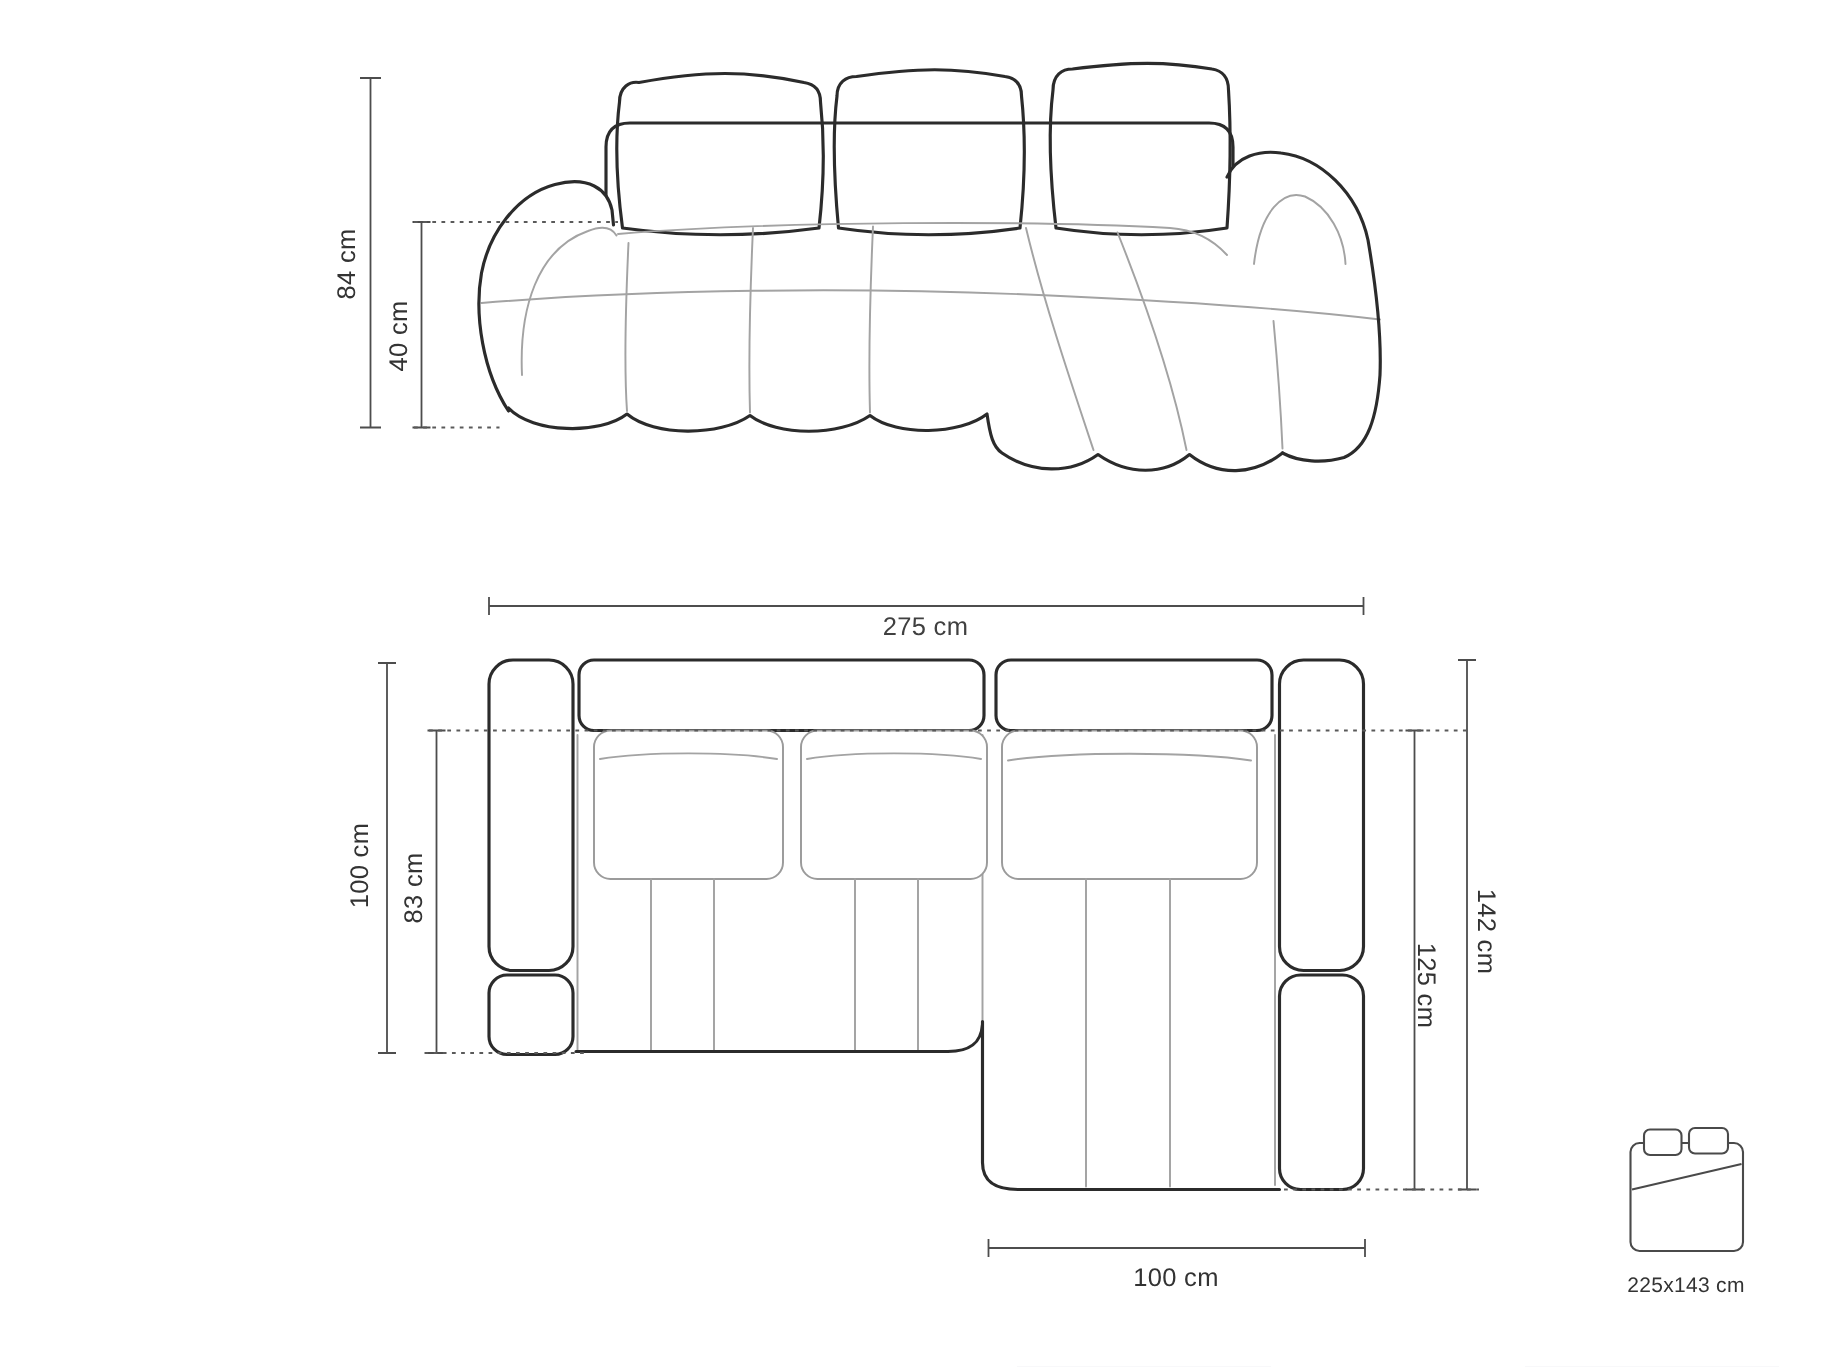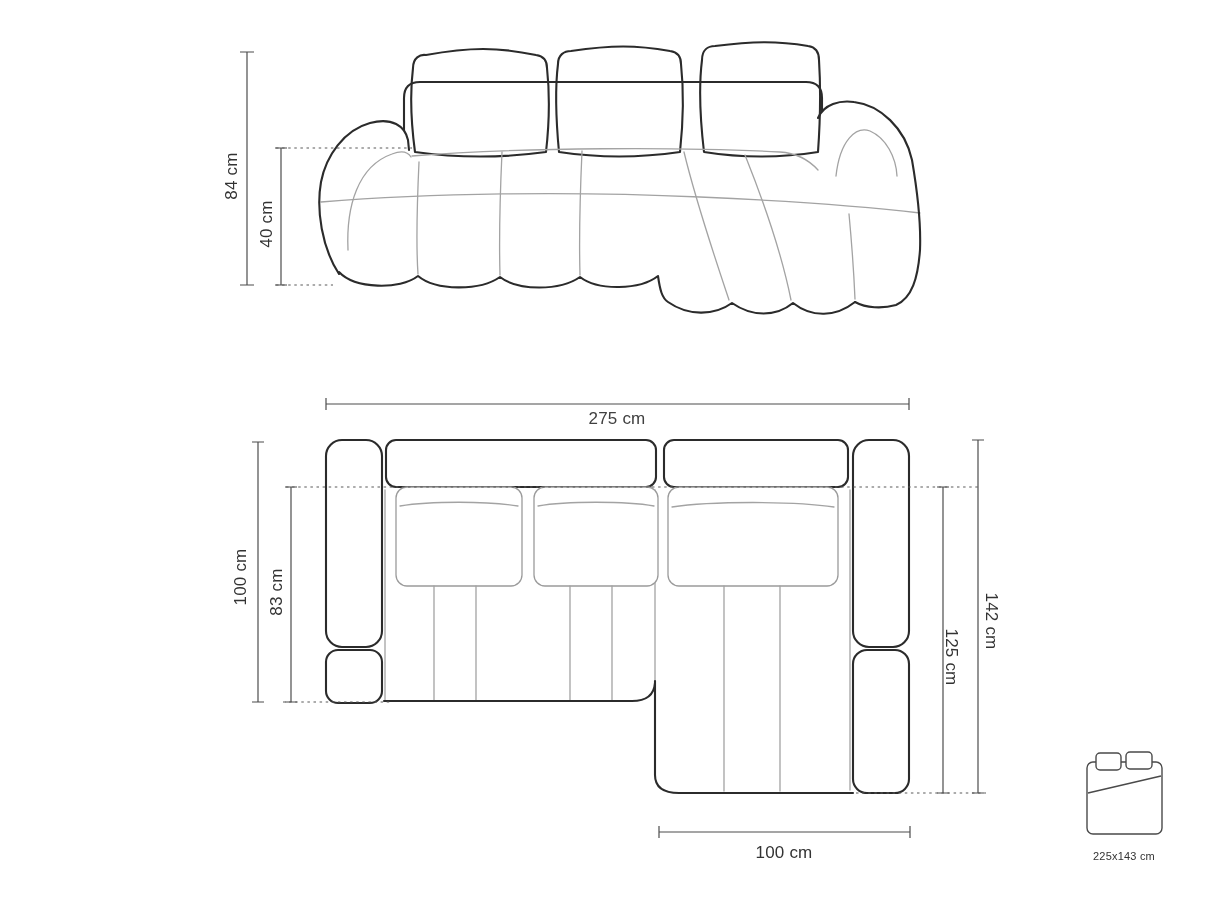--- a/index.html
+++ b/index.html
@@ -15,21 +15,21 @@
     position:absolute;
     font-size:17px;
     line-height:1;
     color:#333333;
     white-space:nowrap;
     letter-spacing:0.2px;
     transform:translate(-50%,-50%);
   }
   .lbl.rot-ccw{transform:translate(-50%,-50%) rotate(-90deg);}
   .lbl.rot-cw{transform:translate(-50%,-50%) rotate(90deg);}
-  .lbl.small{font-size:11px;color:#3a3a3a;}
+  .lbl.small{font-size:14px;color:#3a3a3a;}
   
   .dark{stroke:#2b2b2b;stroke-width:2.1;fill:none;stroke-linecap:round;stroke-linejoin:round;}
   .darkfill{fill:#ffffff;stroke:none;}
   .light{stroke:#a3a3a3;stroke-width:1.3;fill:none;stroke-linecap:round;}
   .lightfill{fill:#ffffff;stroke:#9b9b9b;stroke-width:1.3;}
   .dim{stroke:#4d4d4d;stroke-width:1.2;fill:none;}
   .dotted{stroke:#5a5a5a;stroke-width:1.2;fill:none;stroke-dasharray:2.5 3.6;}
   .bed{stroke:#4a4a4a;stroke-width:1.4;fill:#ffffff;stroke-linejoin:round;}
   .bedline{stroke:#4a4a4a;stroke-width:1.4;fill:none;}
 </style>

